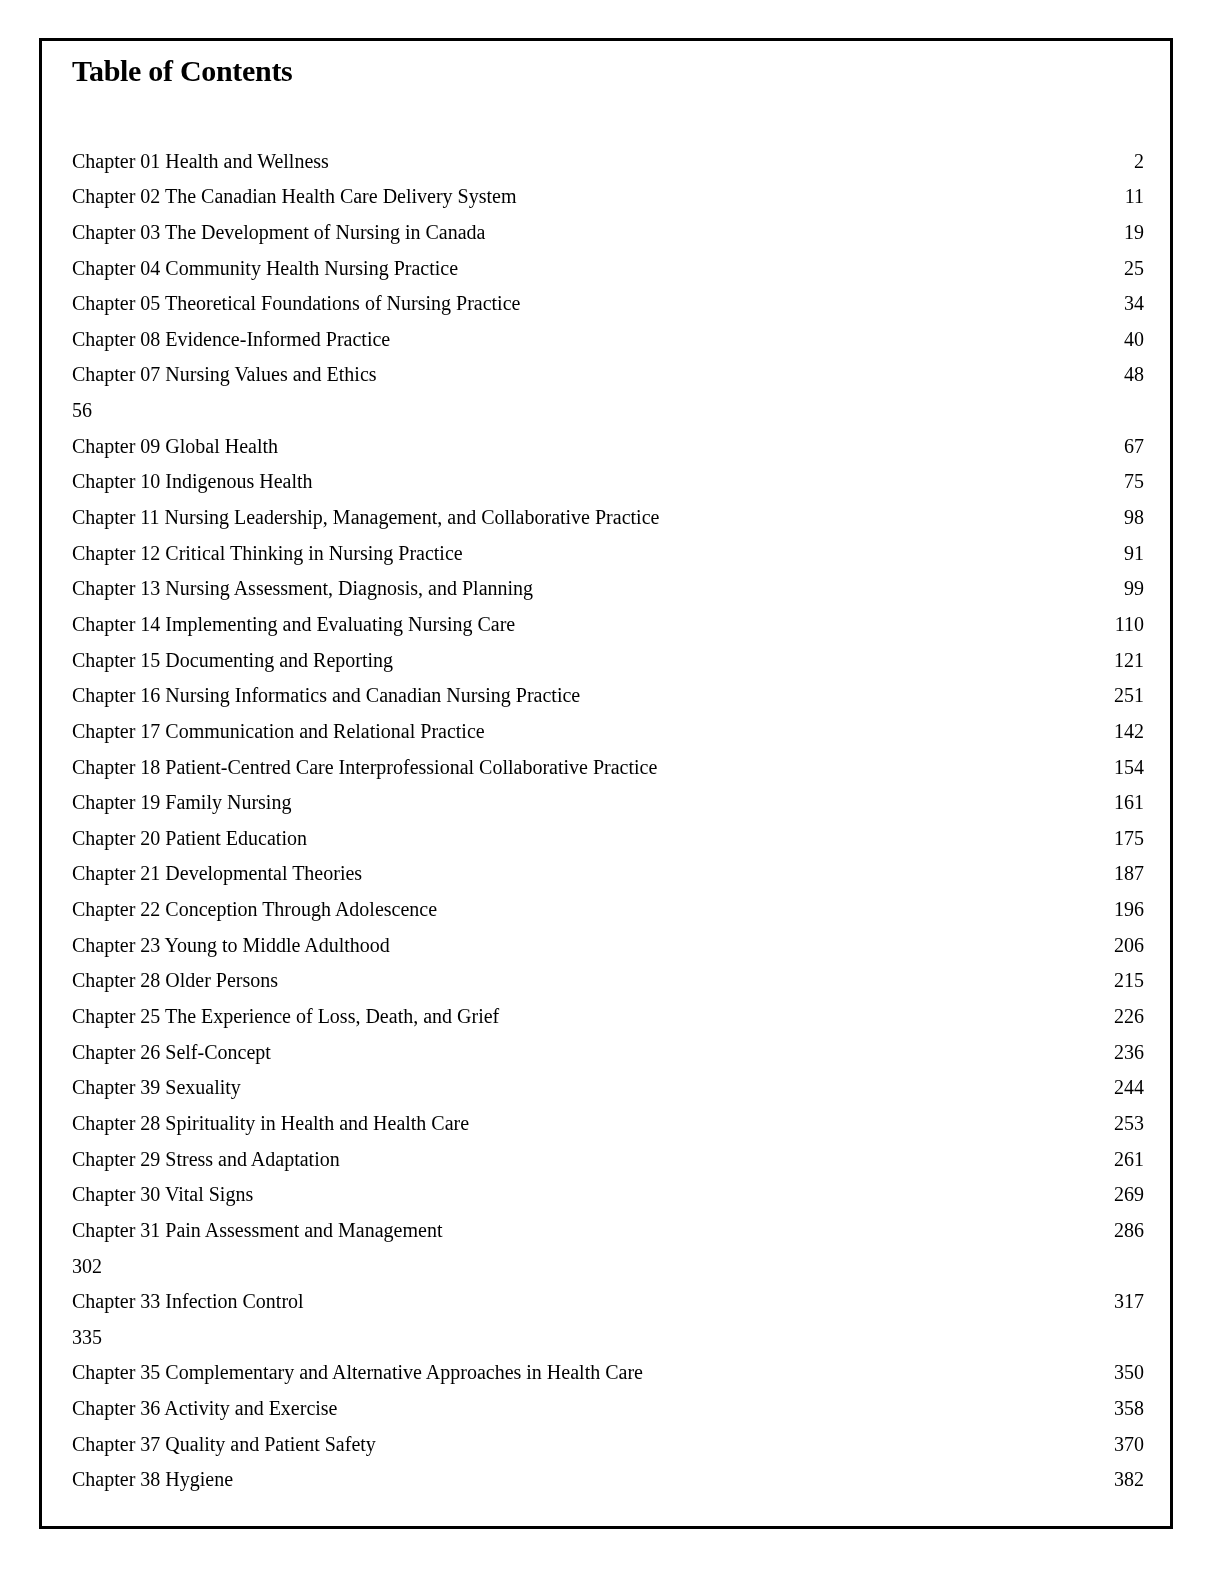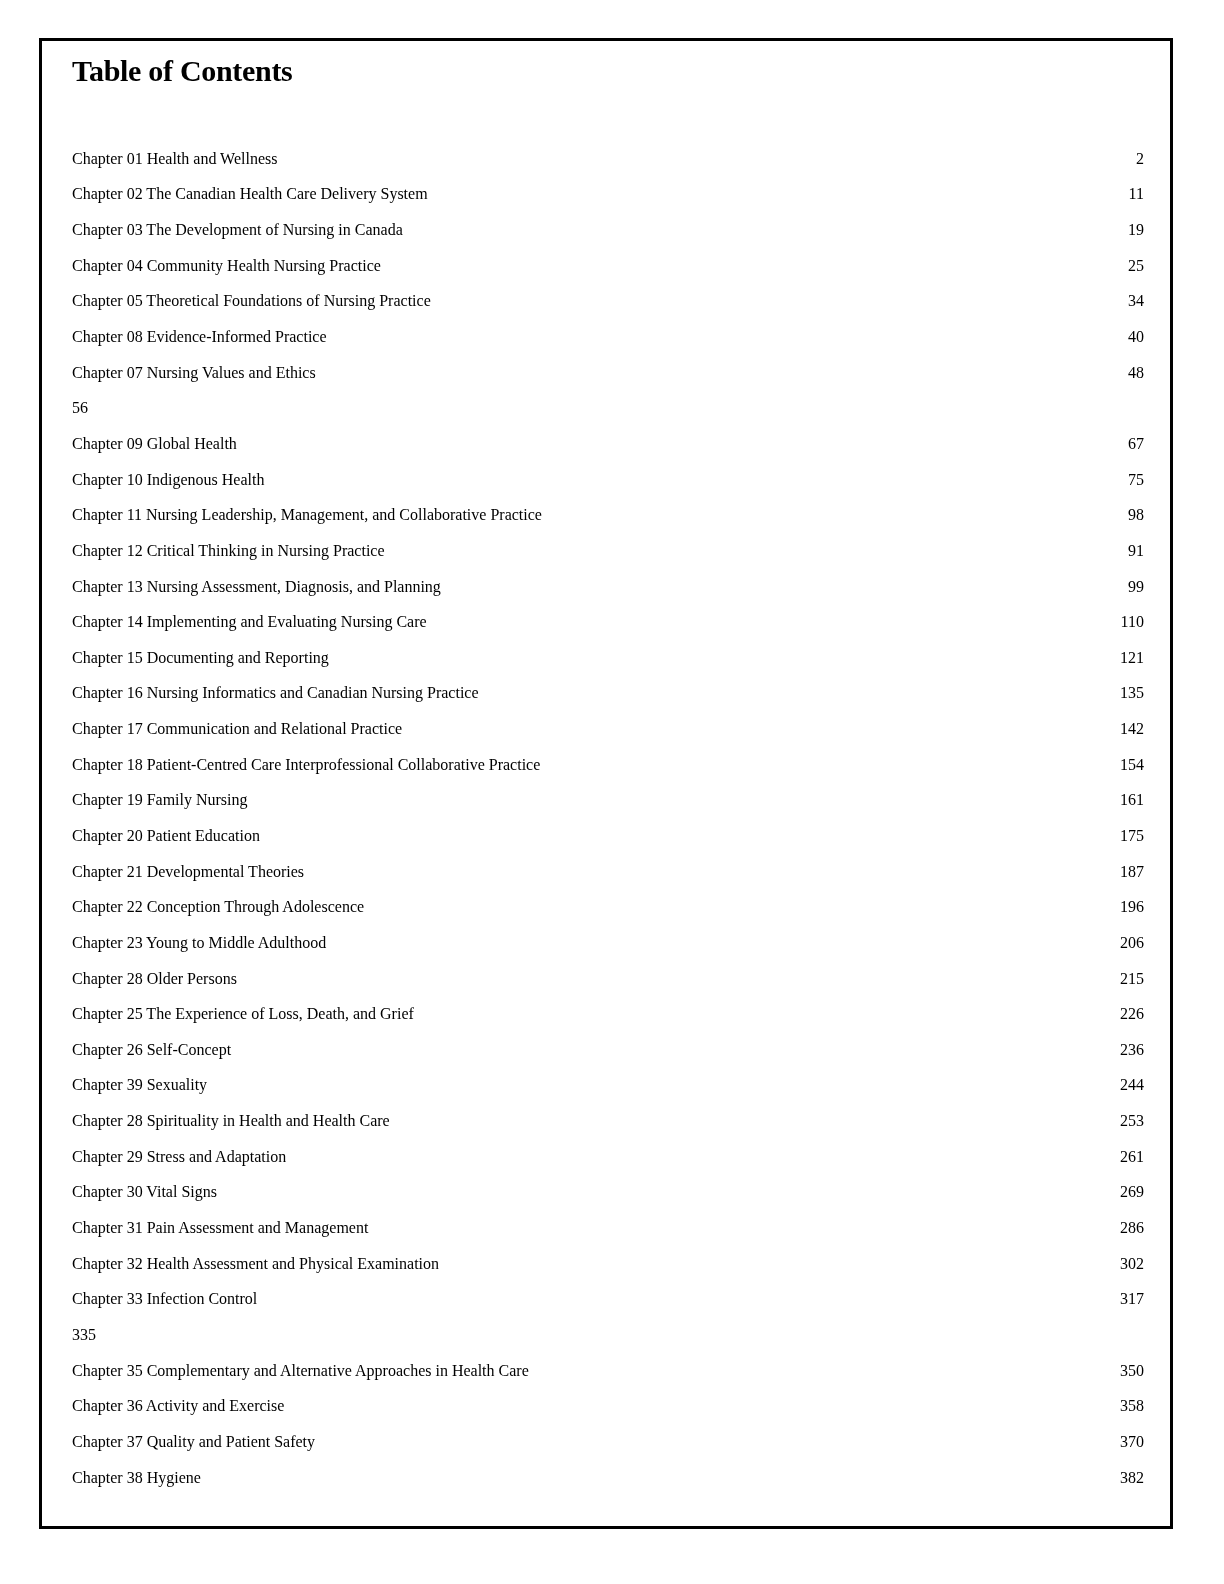--- a/index.html
+++ b/index.html
@@ -1,20 +1,20 @@
 <!DOCTYPE html>
 <html><head>
 <meta charset="utf-8">
 <style>
   html, body { margin:0; padding:0; background:#ffffff; }
   body { width:1224px; height:1584px; position:relative; font-family:"Liberation Serif","DejaVu Serif",serif; color:#000; }
   .frame { position:absolute; left:39px; top:38px; width:1128px; height:1485px; border:3px solid #000; box-sizing:content-box; }
   .title { position:absolute; left:72px; top:54px; font-size:30px; font-weight:bold; letter-spacing:-0.3px; margin:0;text-align:right; }
   .toc { position:absolute; left:72px; top:141px; width:1072px; margin:0; padding:0; list-style:none; }
-  .row { display:flex; justify-content:space-between; align-items:center; height:35.65px; font-size:16px; line-height:32px;gap:16px; }
+  .row { display:flex; justify-content:space-between; align-items:flex-end; height:35.65px; font-size:20px; line-height:32px;gap:16px; }
   .row .label { white-space:nowrap; }
   .row .page { text-align:right; }
 </style>
 </head>
 <body>
 
 <div class="frame"></div>
 <h1 class="title">Table of Contents</h1>
 <ul class="toc" id="toc">
     <li class="row">
@@ -71,21 +71,21 @@
     <li class="row">
       <span class="label">Chapter 14 Implementing and Evaluating Nursing Care</span>
       <span class="page">110</span>
     </li>
     <li class="row">
       <span class="label">Chapter 15 Documenting and Reporting</span>
       <span class="page">121</span>
     </li>
     <li class="row">
       <span class="label">Chapter 16 Nursing Informatics and Canadian Nursing Practice</span>
-      <span class="page">135</span>
+      <span class="page">251</span>
     </li>
     <li class="row">
       <span class="label">Chapter 17 Communication and Relational Practice</span>
       <span class="page">142</span>
     </li>
     <li class="row">
       <span class="label">Chapter 18 Patient-Centred Care Interprofessional Collaborative Practice</span>
       <span class="page">154</span>
     </li>
     <li class="row">
@@ -134,21 +134,20 @@
     </li>
     <li class="row">
       <span class="label">Chapter 30 Vital Signs</span>
       <span class="page">269</span>
     </li>
     <li class="row">
       <span class="label">Chapter 31 Pain Assessment and Management</span>
       <span class="page">286</span>
     </li>
     <li class="row">
-      <span class="label">Chapter 32 Health Assessment and Physical Examination</span>
       <span class="page">302</span>
     </li>
     <li class="row">
       <span class="label">Chapter 33 Infection Control</span>
       <span class="page">317</span>
     </li>
     <li class="row">
       <span class="page">335</span>
     </li>
     <li class="row">

